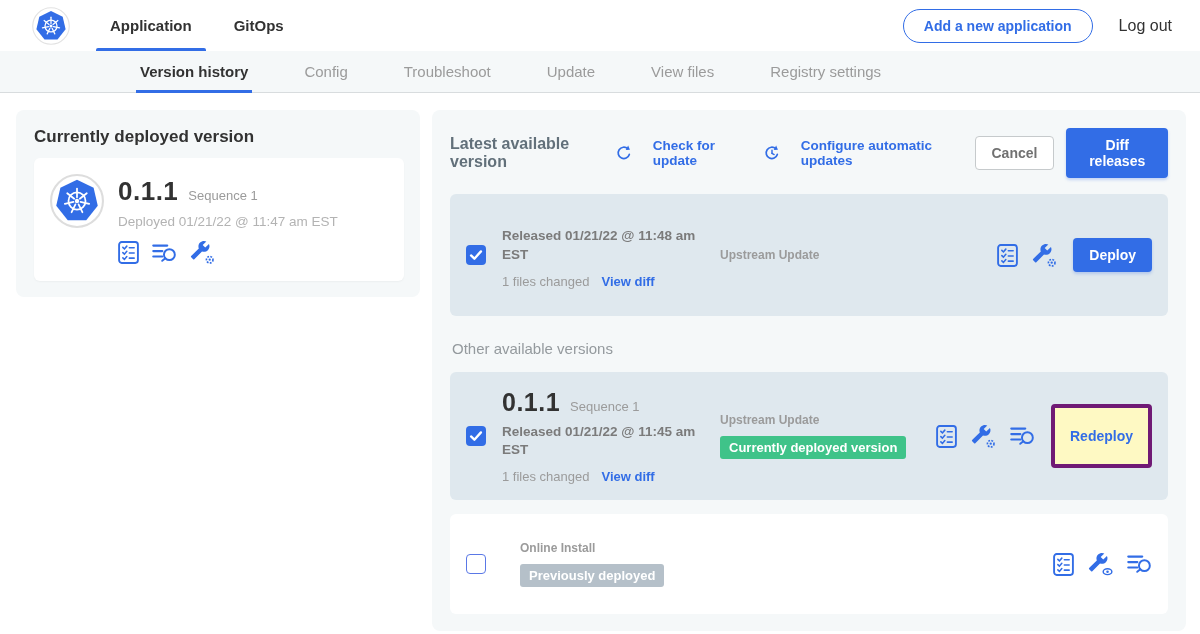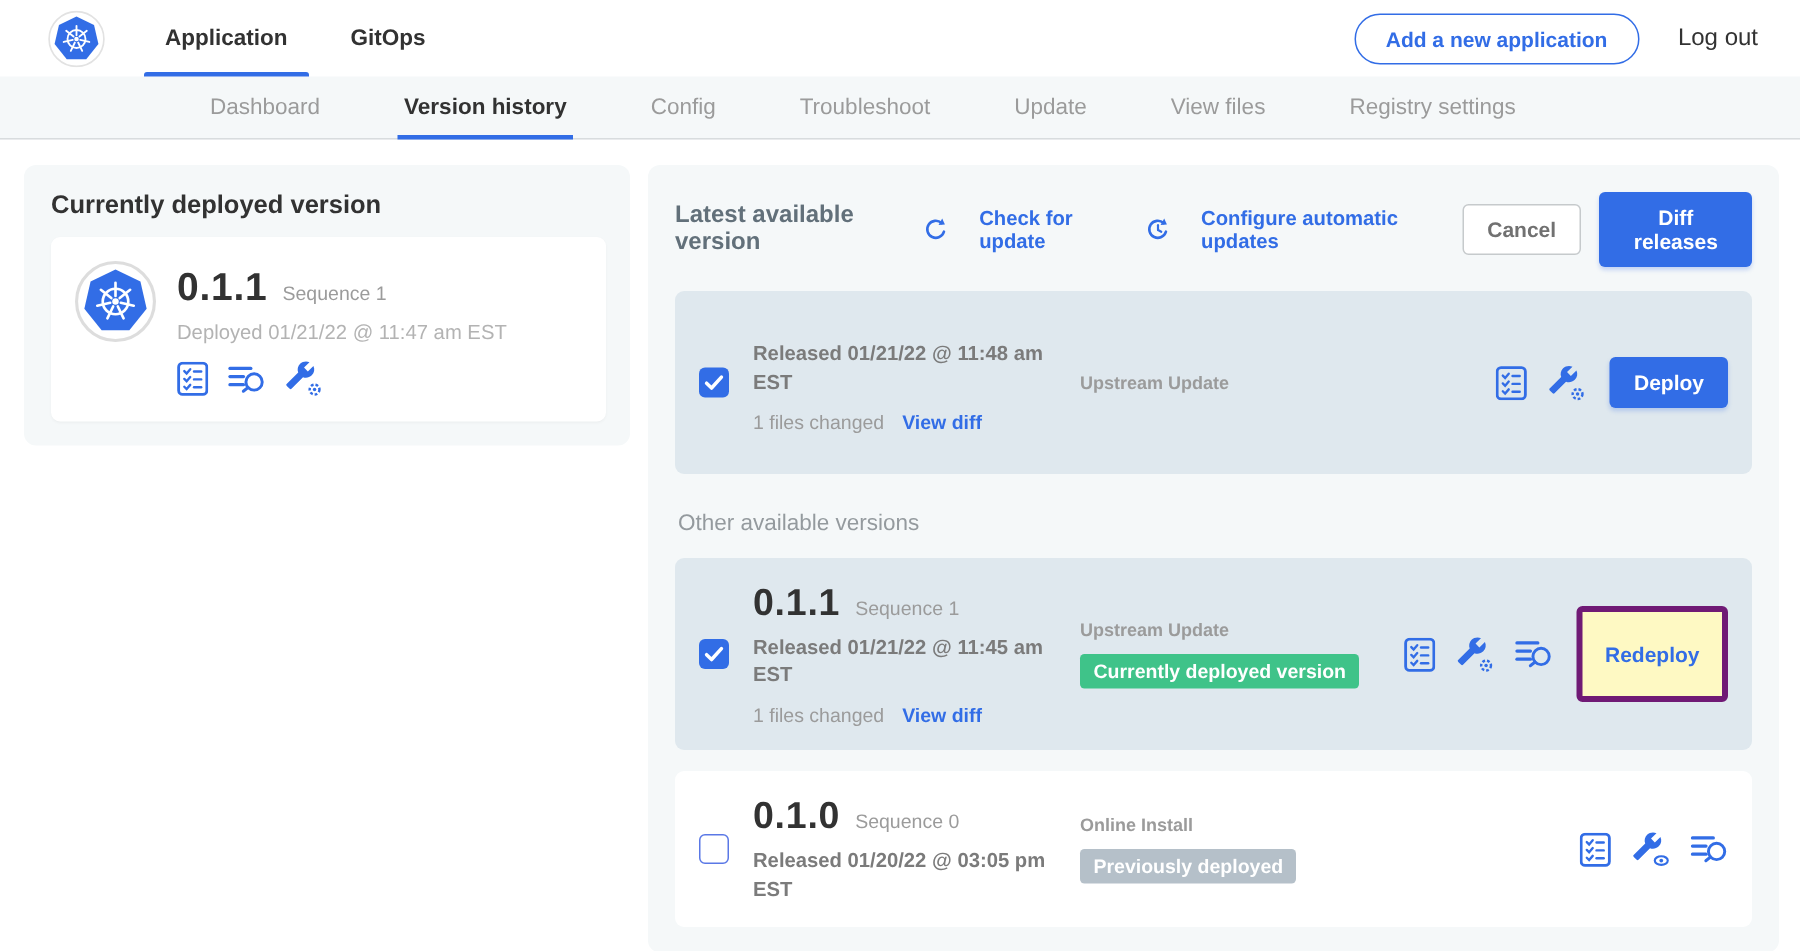--- a/index.html
+++ b/index.html
@@ -167,21 +167,20 @@
     <div class="nav-tab">
       <span>GitOps</span>
     </div>
   </nav>
   <div class="topnav-spacer"></div>
   <button class="add-app-btn">Add a new application</button>
   <span class="logout">Log out</span>
 </header>
 
 <nav class="subnav">
-  <div class="subnav-item">Dashboard</div>
   <div class="subnav-item active">Version history</div>
   <div class="subnav-item">Config</div>
   <div class="subnav-item">Troubleshoot</div>
   <div class="subnav-item">Update</div>
   <div class="subnav-item">View files</div>
   <div class="subnav-item">Registry settings</div>
 </nav>
 
 <main class="main">
 
@@ -314,27 +313,20 @@
             <svg width="25" height="22">
               <use href="#i-logs"></use>
             </svg>
           </span>
         <button class="btn btn-secondary">Redeploy</button>
       </div>
     </div>
 
     <div class="vcard" style="margin-top:14px">
       <span class="cbx unchecked"></span>
-      <div class="vinfo">
-        <div class="ver-row">
-          <span class="ver-num" style="font-size:25px">0.1.0</span>
-          <span class="ver-seq">Sequence 0</span>
-        </div>
-        <div class="released">Released 01/20/22 @ 03:05 pm EST</div>
-      </div>
       <div class="vmid">
         <div class="src">Online Install</div>
         <span class="badge gray">Previously deployed</span>
       </div>
       <div class="vactions">
         <span class="ic">
             <svg width="21" height="23">
               <use href="#i-checklist"></use>
             </svg>
           </span>

